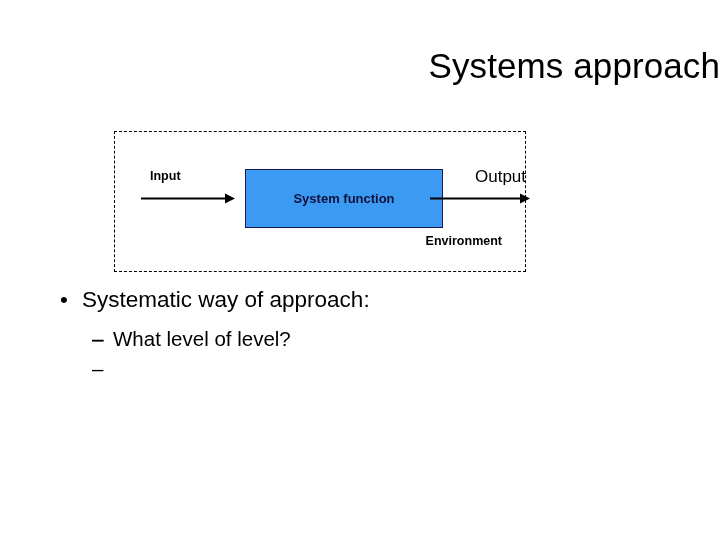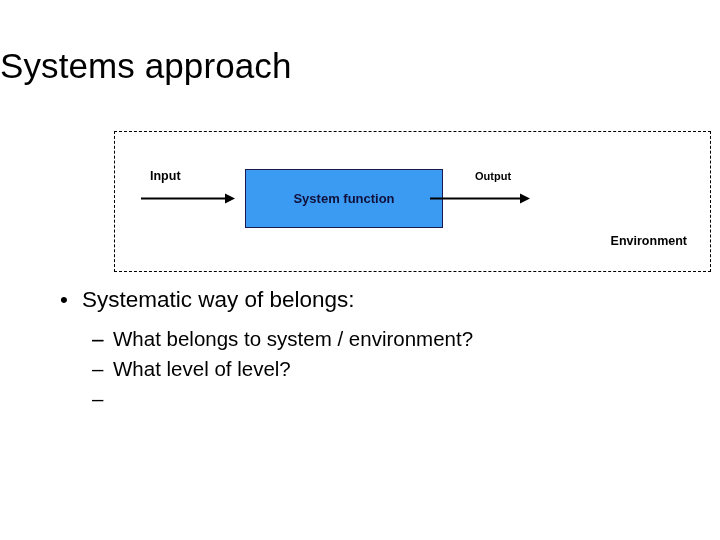--- a/index.html
+++ b/index.html
@@ -16,35 +16,35 @@
     font-family: "Liberation Sans", sans-serif;
     color: #000000;
   }
 
   
   #slide-title {
     position: absolute;
     left: 0;
     top: 44px;
     width: 720px;
-    text-align: left;
+    text-align: right;
     font-size: 35px;
     font-weight: 400;
     line-height: 44px;
     letter-spacing: 0.1px;
     color: #000000;
     white-space: nowrap;
   }
 
   
   #diagram {
     position: absolute;
     left: 114px;
     top: 131px;
-    width: 597px;
+    width: 412px;
     height: 141px;
   }
   #environment-box {
     position: absolute;
     left: 0;
     top: 0;
     width: 100%;
     height: 100%;
     border: 1px dashed #000000;
     box-sizing: border-box;
@@ -97,22 +97,22 @@
     position: absolute;
     left: 27px;
     top: 59px;
     width: 94px;
     height: 11px;
   }
   #output-label {
     position: absolute;
     left: 361px;
     top: 38px;
-    font-size: 11px;
-    font-weight: 700;
+    font-size: 17px;
+    font-weight: 400;
     line-height: 15px;
     white-space: nowrap;
   }
   #output-arrow {
     position: absolute;
     left: 316px;
     top: 59px;
     width: 100px;
     height: 11px;
   }
@@ -193,32 +193,31 @@
 
     <div id="output-label">Output</div>
 
     <div id="environment-label">Environment</div>
   </div>
 
   <div id="body-list">
 
     <div class="bullet-l1">
       <span class="marker">•</span>
-      <span>Systematic way of belongs:</span>
+      <span>Systematic way of approach:</span>
     </div>
 
     <div class="sublist">
 
       <div class="bullet-l2">
         <span class="marker">–</span>
       </div>
 
       <div class="bullet-l2">
         <span class="marker">–</span>
-        <span>What belongs to system / environment?</span>
       </div>
 
       <div class="bullet-l2">
         <span class="marker">–</span>
         <span>What level of level?</span>
       </div>
 
       <div class="bullet-l2">
         <span class="marker">–</span>
       </div>

